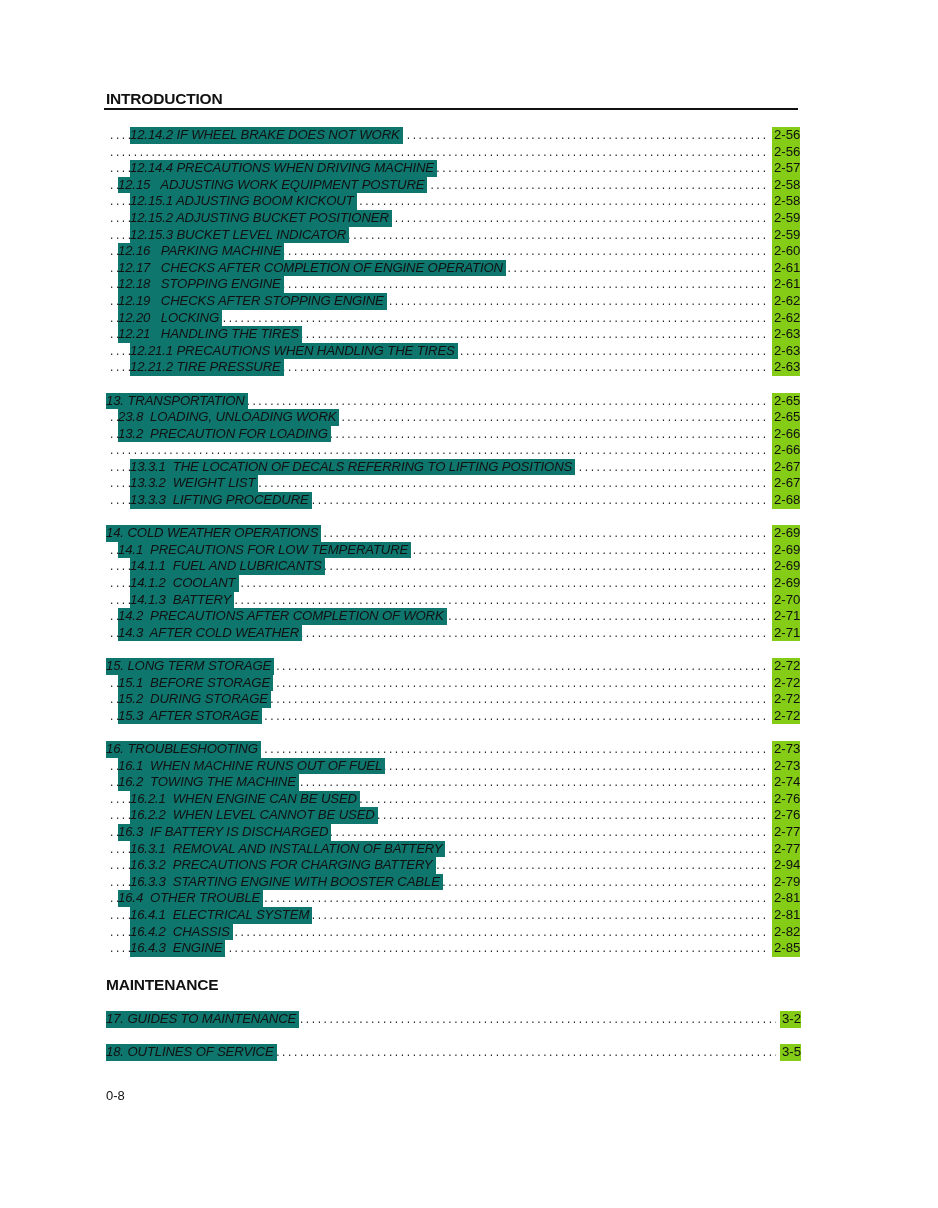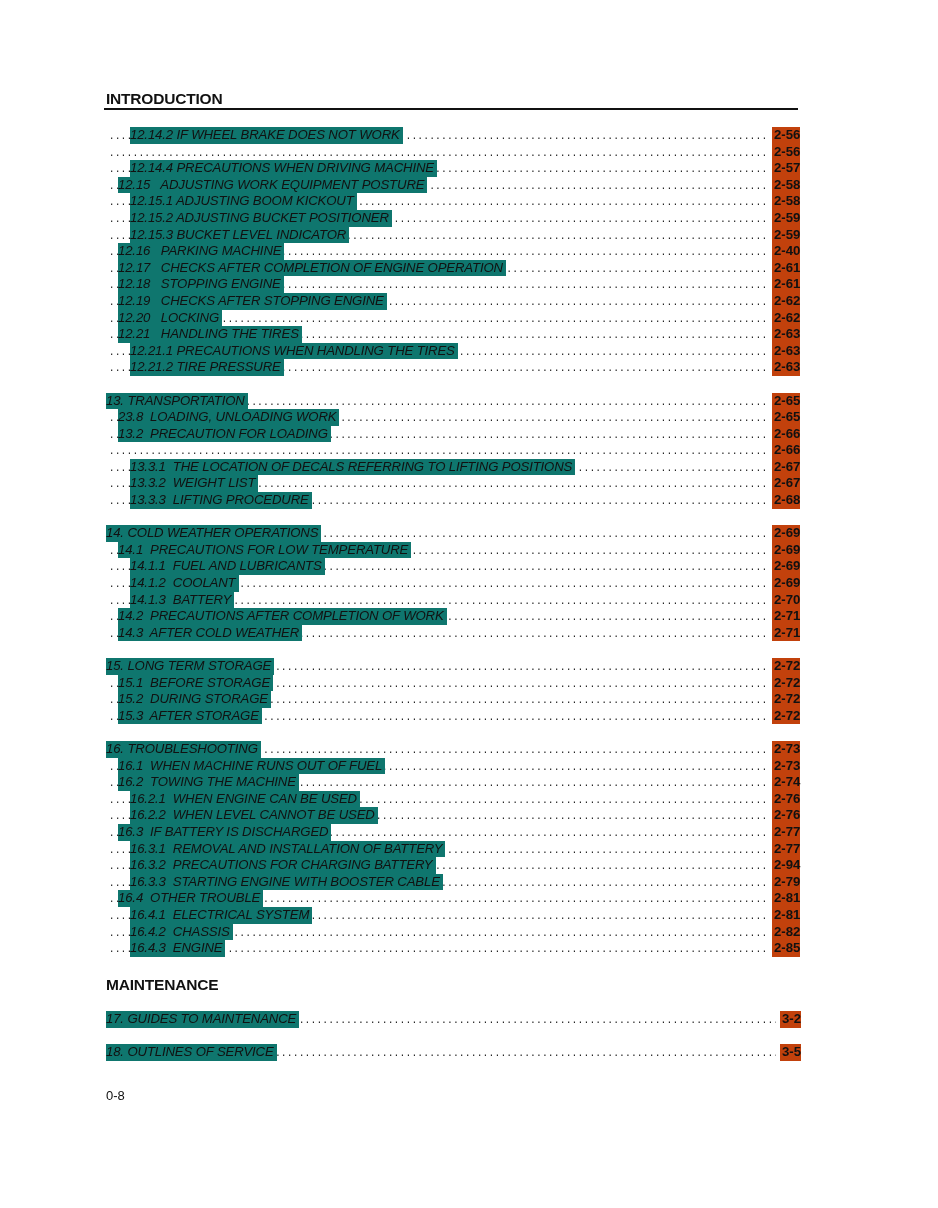--- a/index.html
+++ b/index.html
@@ -6,21 +6,21 @@
   body { width: 938px; height: 1208px; position: relative; overflow: hidden;
          font-family: "Liberation Sans", sans-serif; color: #111; }
   .page { position: absolute; left: 0; top: 0; width: 938px; height: 1004px; }
   .heading { position: absolute; left: 106px; font-weight: bold; font-size: 15.5px; letter-spacing: -0.2px; }
   .rule { position: absolute; left: 104px; width: 694px; top: 108px; height: 2px; background: #111; }
   .toc { position: absolute; left: 0; top: 127px; width: 938px; }
   .row { position: relative; height: 16.6px; line-height: 16.6px; font-size: 13.2px; white-space: nowrap; }
   .row .txt { position: absolute; background: #0f766e; padding-right: 3px; letter-spacing: -0.15px; font-style: italic; }
   .row .dots { position: absolute; right: 170px; left: 110px; top: 0; overflow: hidden;
                color: #222; letter-spacing: 2.6px; font-size: 12px; }
-  .row .pg { position: absolute; left: 772px; background: #c2410c; padding-left: 2px; font-weight: bold; }
+  .row .pg { position: absolute; left: 772px; background: #84cc16; padding-left: 2px; }
   .blank { height: 16.6px; }
   .lvl0 .txt { left: 106px; }
   .lvl1 .txt { left: 118px; }
   .lvl2 .txt { left: 130px; }
   .maint { position: absolute; left: 0; width: 938px; }
   .maint .row .pg { left: 780px; }
   .maint .row .dots { right: 162px; }
   .footer { position: absolute; left: 106px; top: 1088px; font-size: 13px; }
 </style>
 </head>
@@ -61,21 +61,21 @@
         <span class="pg">2-59</span>
       </div>
       <div class="row lvl2">
         <span class="dots">................................................................................................................................................................</span>
         <span class="txt" style="white-space: pre;">12.15.3 BUCKET LEVEL INDICATOR</span>
         <span class="pg">2-59</span>
       </div>
       <div class="row lvl1">
         <span class="dots">................................................................................................................................................................</span>
         <span class="txt" style="white-space: pre;">12.16   PARKING MACHINE</span>
-        <span class="pg">2-40</span>
+        <span class="pg">2-60</span>
       </div>
       <div class="row lvl1">
         <span class="dots">................................................................................................................................................................</span>
         <span class="txt" style="white-space: pre;">12.17   CHECKS AFTER COMPLETION OF ENGINE OPERATION</span>
         <span class="pg">2-61</span>
       </div>
       <div class="row lvl1">
         <span class="dots">................................................................................................................................................................</span>
         <span class="txt" style="white-space: pre;">12.18   STOPPING ENGINE</span>
         <span class="pg">2-61</span>

